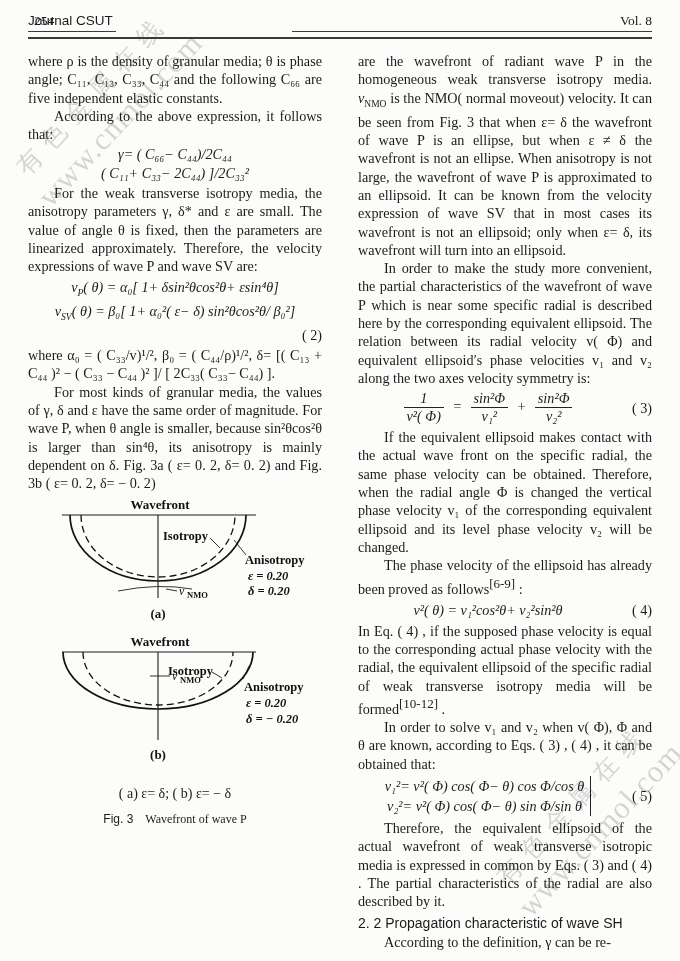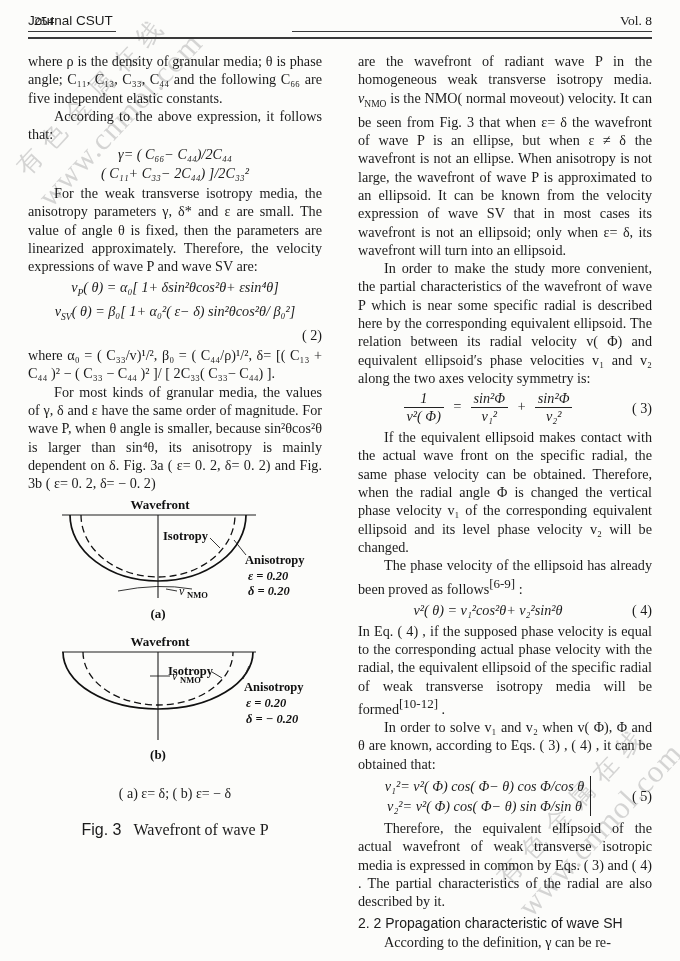--- a/index.html
+++ b/index.html
@@ -51,21 +51,21 @@
   svg.fig .csolid{fill:none;stroke:#111;stroke-width:1.7;}
   svg.fig .cdash{fill:none;stroke:#111;stroke-width:1.3;stroke-dasharray:7 4;}
   svg.fig text{fill:#111;}
   .ftt{font:700 13px "Liberation Serif",serif;}
   .ftl{font:700 12.5px "Liberation Serif",serif;}
   .ftm{font:italic 700 12.5px "Liberation Serif",serif;}
   .ftv{font:italic 12px "Liberation Serif",serif;}
   .fts{font:700 8.5px "Liberation Serif",serif;}
   .figcap{margin-top:16px;text-align:center;text-indent:0;}
   .capsmall{font-size:14px;}
-  .capmain{margin-top:18px;font-size:16px;}
+  .capmain{margin-top:7px;font-size:12px;}
   .cap-fig{font-family:"Liberation Sans",sans-serif;margin-right:12px;}
   
   .h22{font-family:"Liberation Sans",sans-serif;font-size:14px;text-align:left;
        margin-top:4px;white-space:nowrap;}
 </style>
 </head>
 <body>
 
 <div class="page">
 

